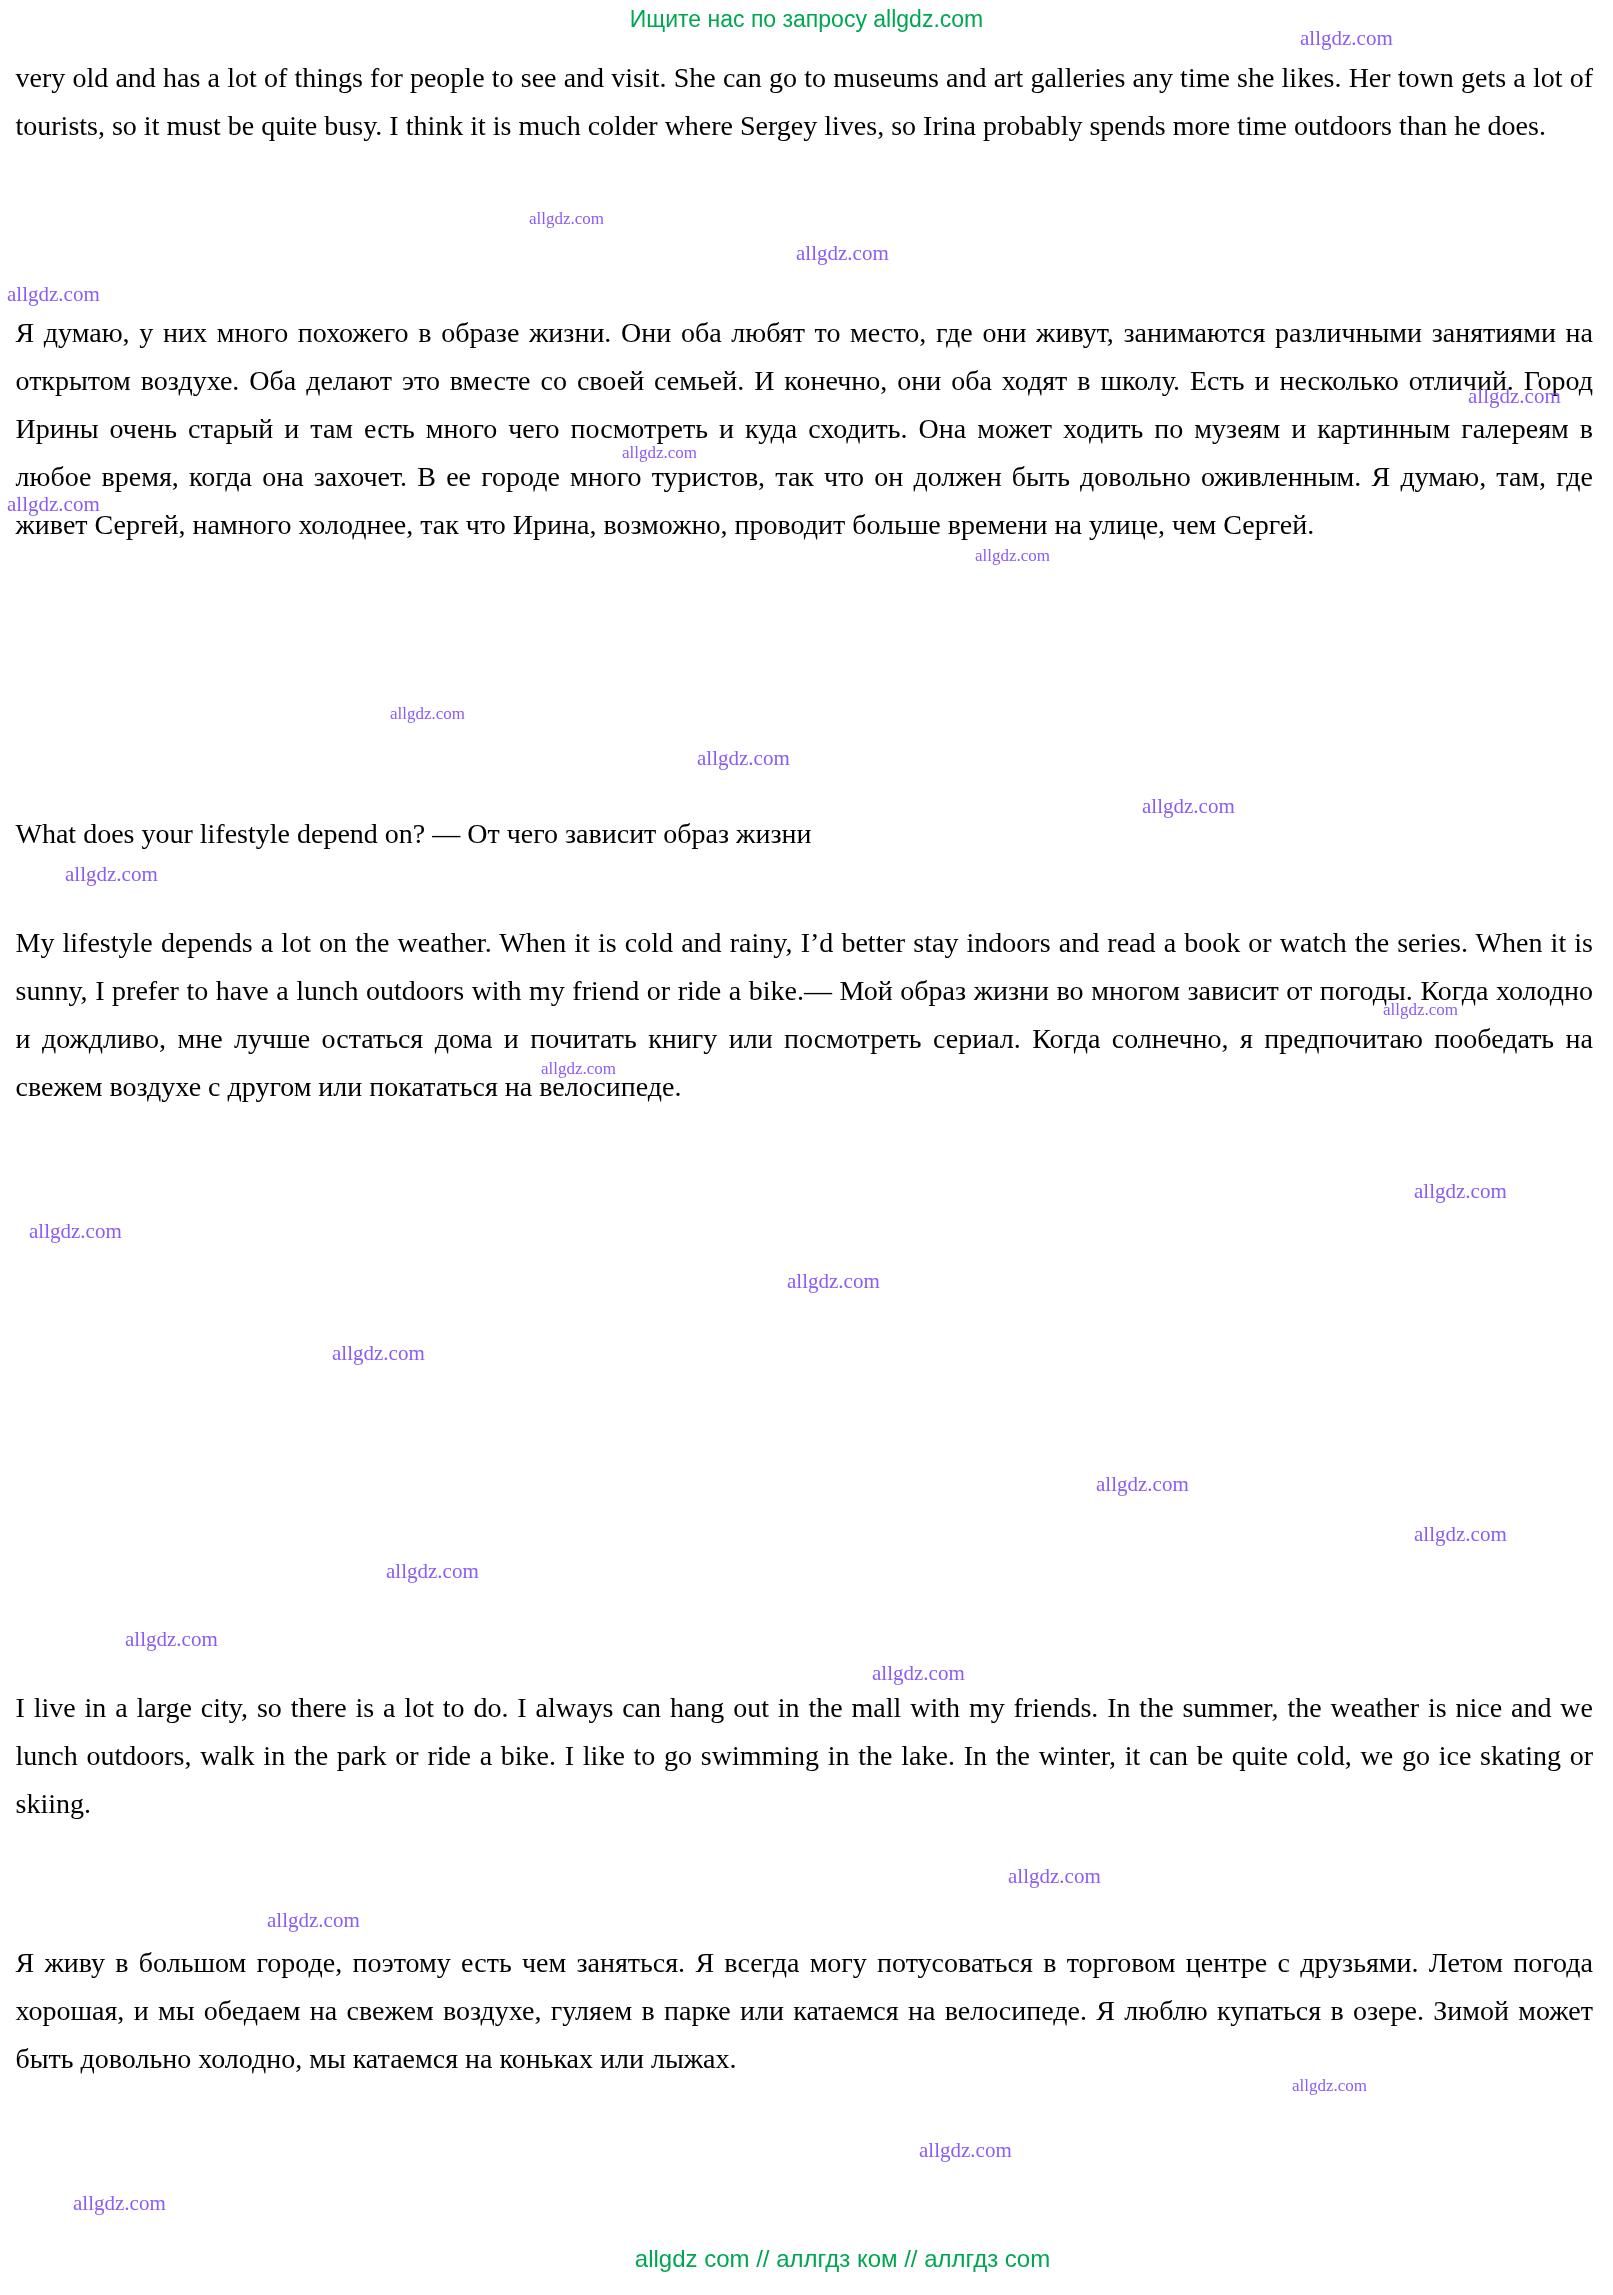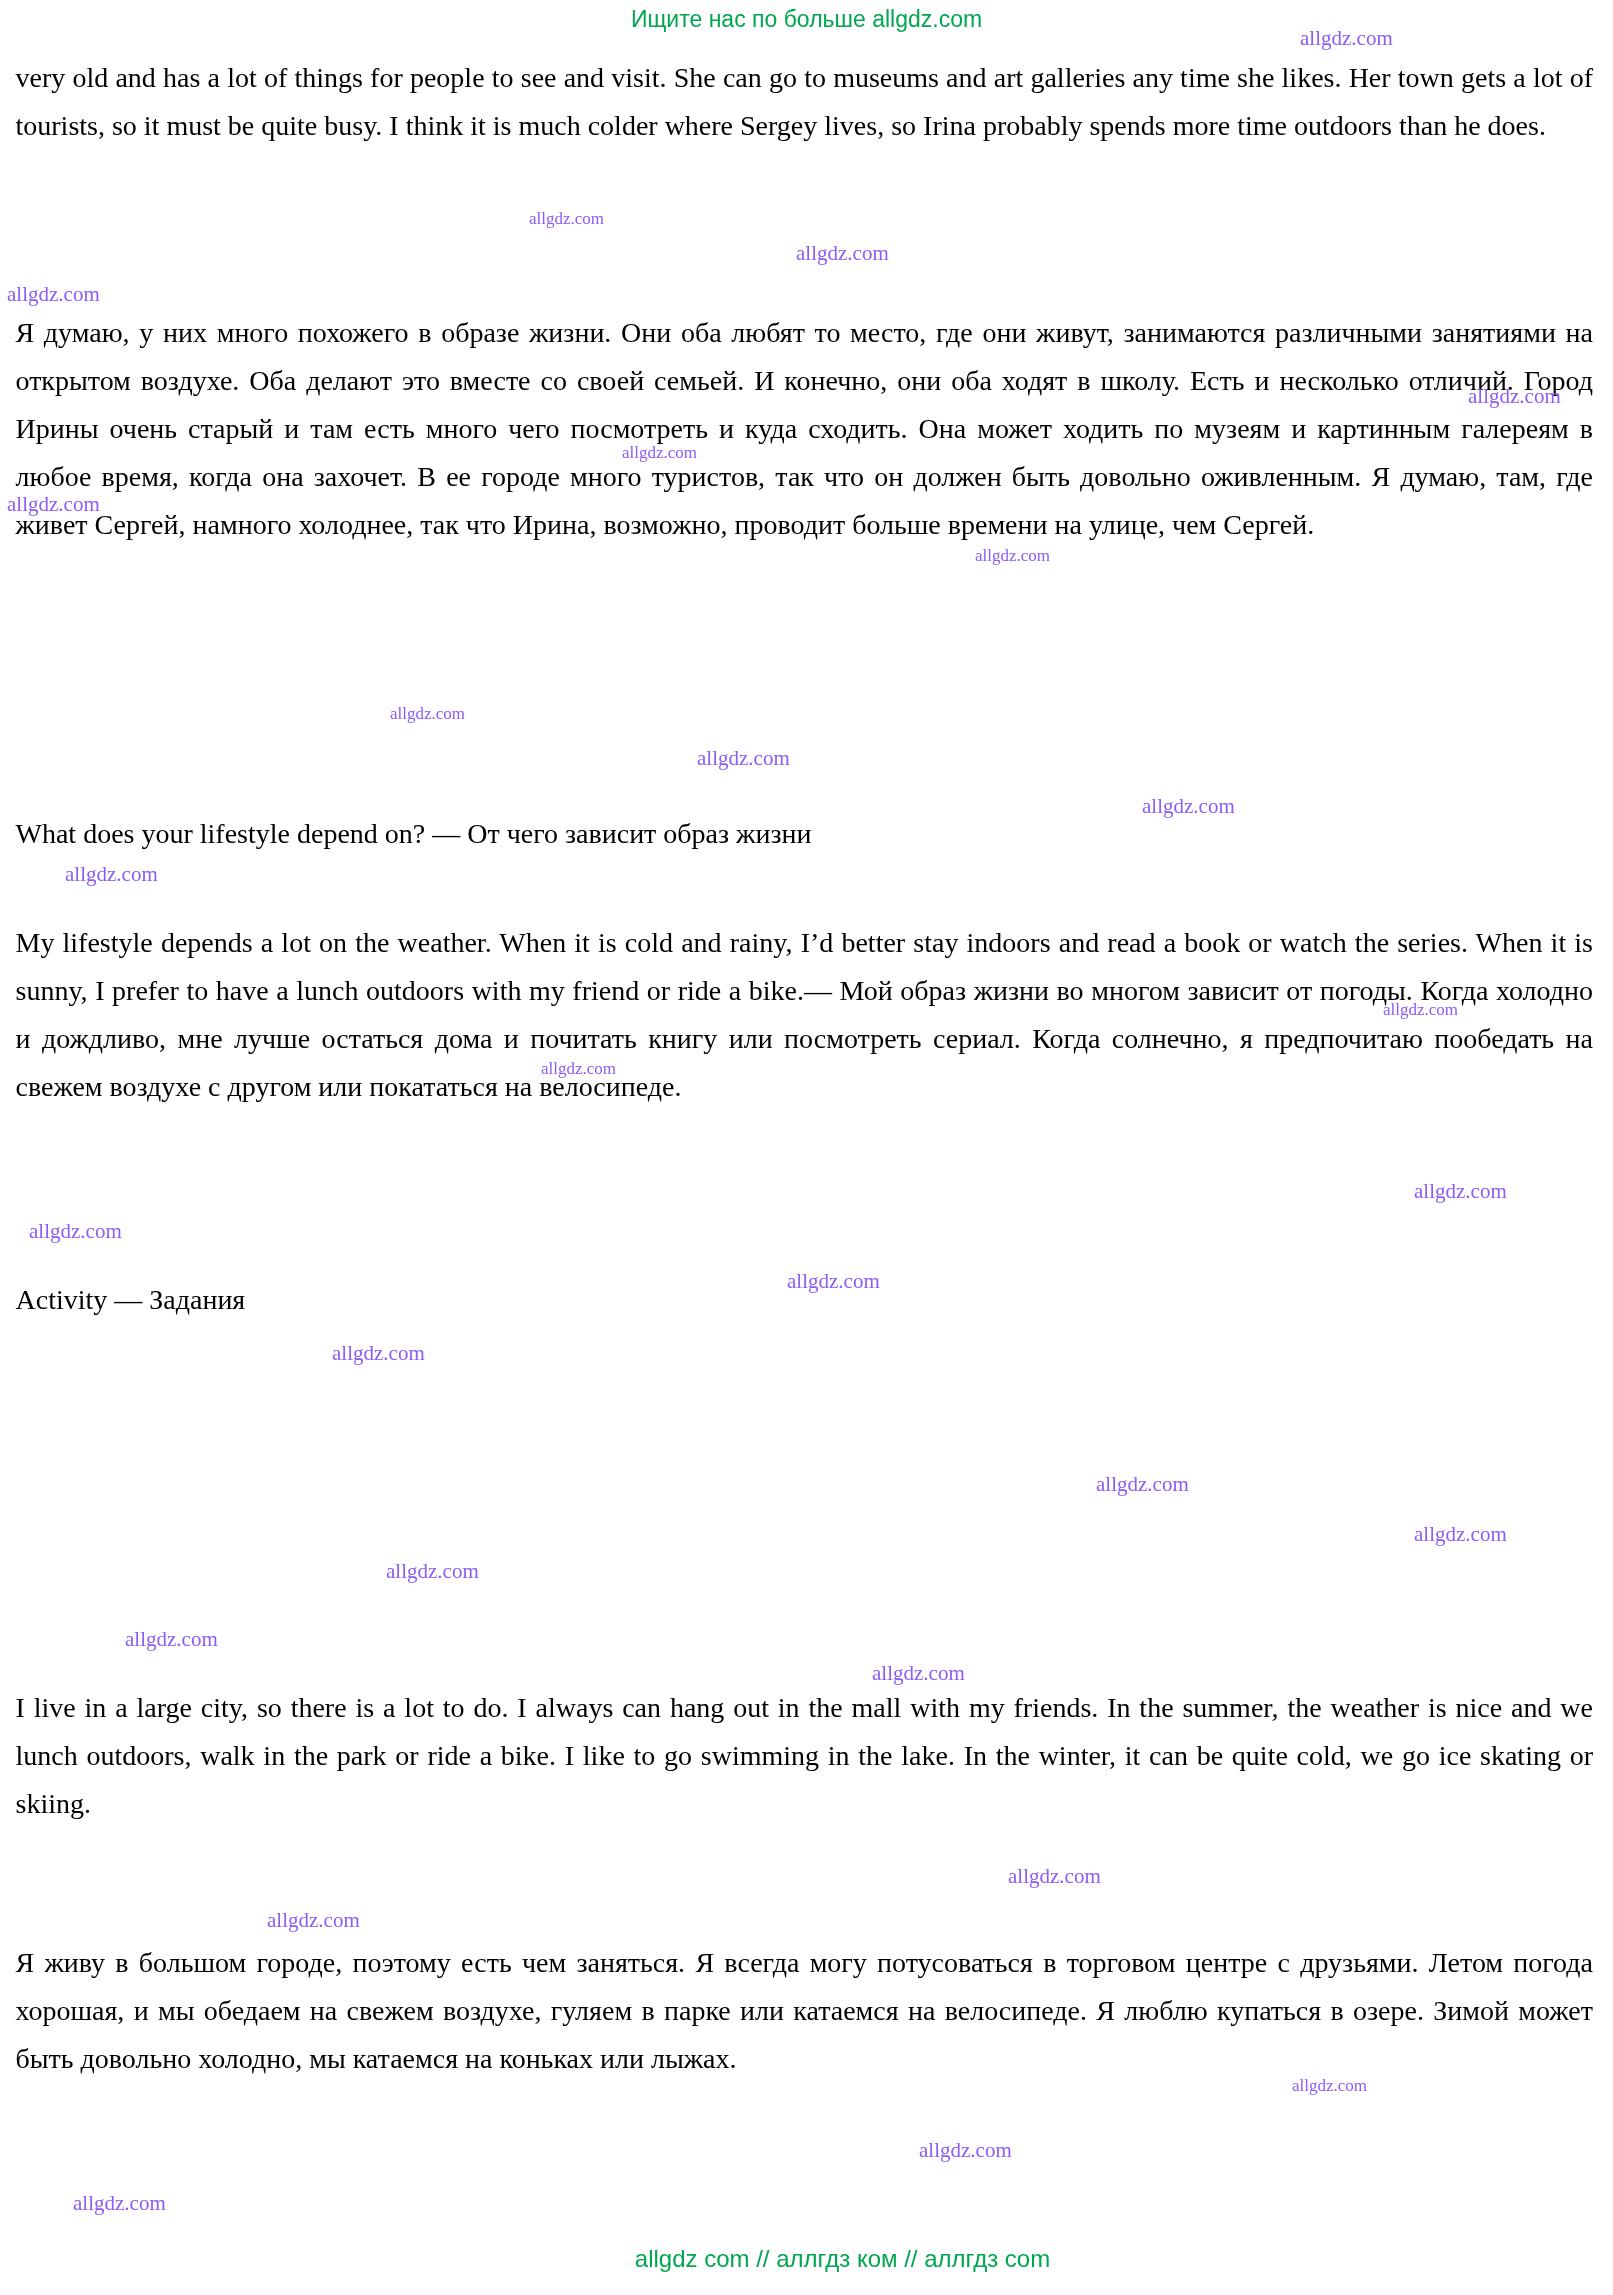--- a/index.html
+++ b/index.html
@@ -40,27 +40,26 @@
     color: #8b5cf6;
     white-space: nowrap;
   }
   .wm.sm { font-size: 17px; }
 </style>
 </head>
 <body>
 
 <div class="page">
 
-  <div class="promo header">Ищите нас по больше allgdz.com</div>
+  <div class="promo header">Ищите нас по запросу allgdz.com</div>
 
   <div class="para" style="top:54px">very old and has a lot of things for people to see and visit. She can go to museums and art galleries any time she likes. Her town gets a lot of tourists, so it must be quite busy. I think it is much colder where Sergey lives, so Irina probably spends more time outdoors than he does.</div>
   <div class="para" style="top:309px">Я думаю, у них много похожего в образе жизни. Они оба любят то место, где они живут, занимаются различными занятиями на открытом воздухе. Оба делают это вместе со своей семьей. И конечно, они оба ходят в школу. Есть и несколько отличий. Город Ирины очень старый и там есть много чего посмотреть и куда сходить. Она может ходить по музеям и картинным галереям в любое время, когда она захочет. В ее городе много туристов, так что он должен быть довольно оживленным. Я думаю, там, где живет Сергей, намного холоднее, так что Ирина, возможно, проводит больше времени на улице, чем Сергей.</div>
   <div class="para" style="top:810px">What does your lifestyle depend on? — От чего зависит образ жизни</div>
   <div class="para" style="top:919px">My lifestyle depends a lot on the weather.  When it is cold and rainy, I’d better stay indoors and read a book or watch the series. When it is sunny, I prefer to have a lunch outdoors with my friend or ride a bike.— Мой образ жизни во многом зависит от погоды. Когда холодно и дождливо, мне лучше остаться дома и почитать книгу или посмотреть сериал. Когда солнечно, я предпочитаю пообедать на свежем воздухе с другом или покататься на велосипеде.</div>
-  <div class="para" style="top:1276px">Activity — Задания</div>
   <div class="para" style="top:1684px">I live in a large city, so there is a lot to do. I always can hang out in the mall with my friends. In the summer, the weather is nice and we lunch outdoors, walk in the park or ride a bike. I like to go swimming in the lake. In the winter, it can be quite cold, we go ice skating or skiing.</div>
   <div class="para" style="top:1939px">Я живу в большом городе, поэтому есть чем заняться. Я всегда могу потусоваться в торговом центре с друзьями. Летом погода хорошая, и мы обедаем на свежем воздухе, гуляем в парке или катаемся на велосипеде. Я люблю купаться в озере. Зимой может быть довольно холодно, мы катаемся на коньках или лыжах.</div>
 
   <span class="wm" style="left:1300px;top:28px">allgdz.com</span>
   <span class="wm sm" style="left:529px;top:210px">allgdz.com</span>
   <span class="wm" style="left:796px;top:243px">allgdz.com</span>
   <span class="wm" style="left:7px;top:284px">allgdz.com</span>
   <span class="wm" style="left:1468px;top:386px">allgdz.com</span>
   <span class="wm sm" style="left:622px;top:444px">allgdz.com</span>
   <span class="wm" style="left:7px;top:494px">allgdz.com</span>

